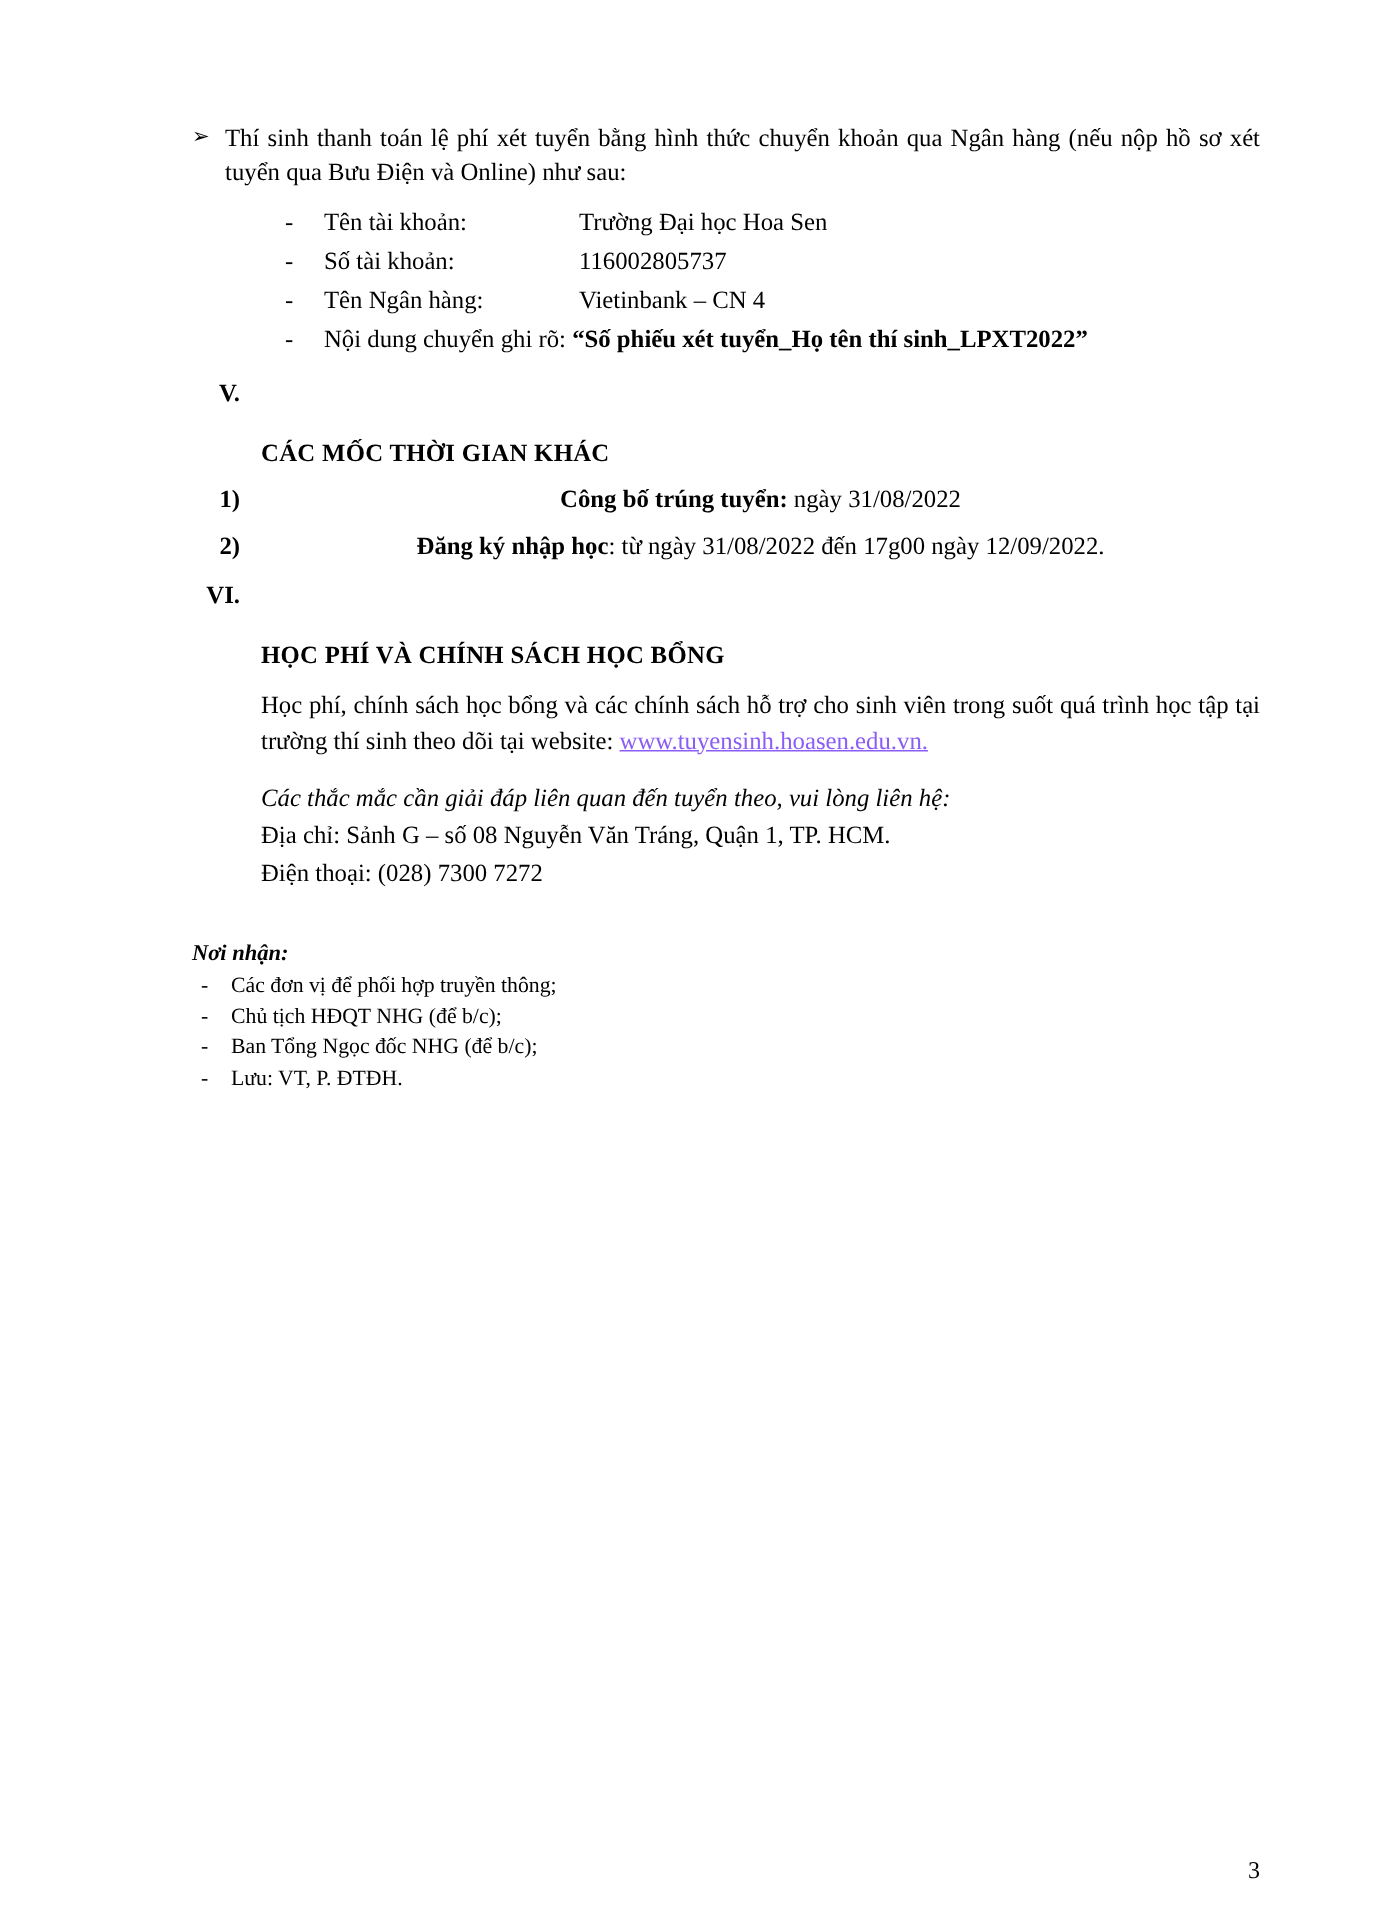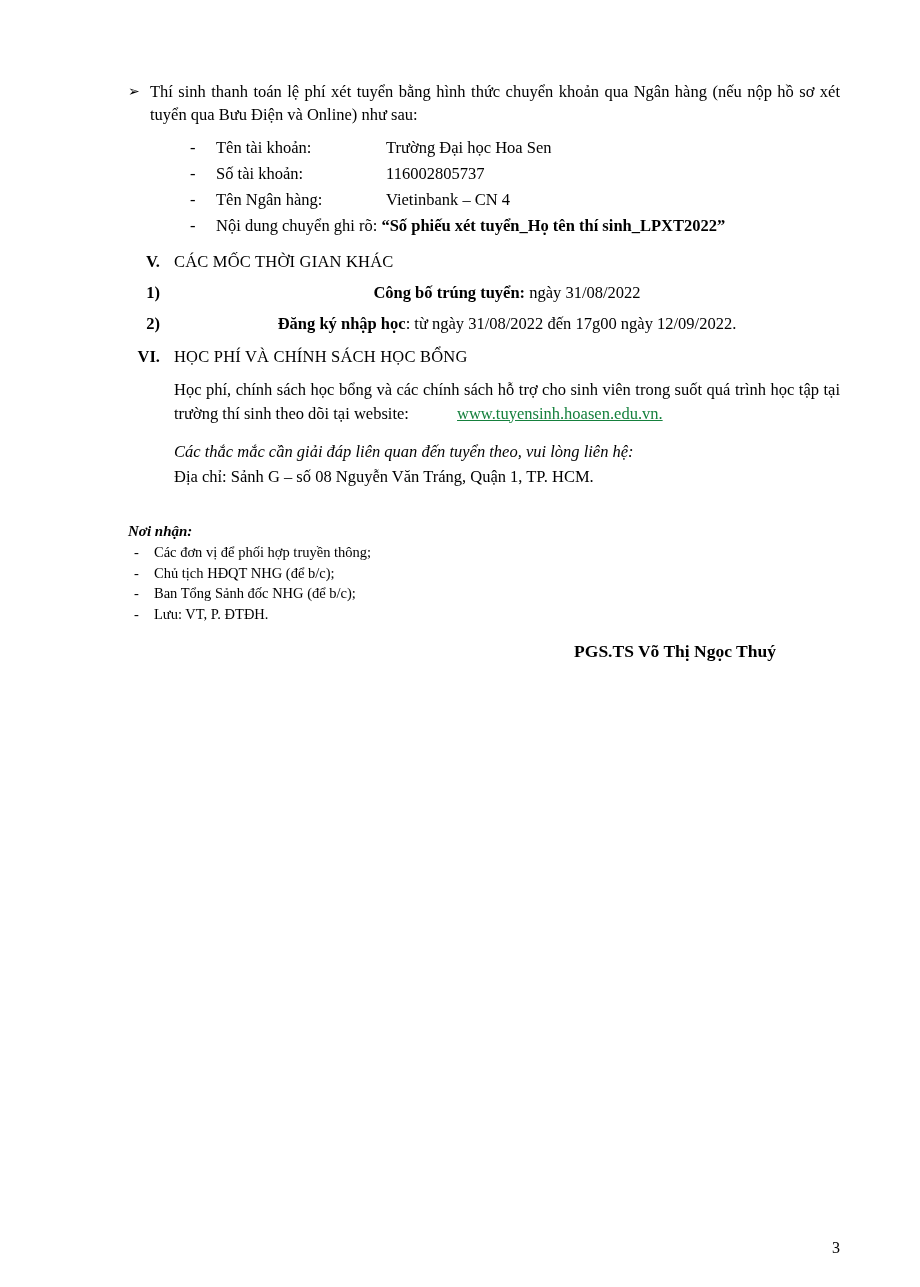--- a/index.html
+++ b/index.html
@@ -84,22 +84,23 @@
   .sec-num {
     flex: 0 0 46px;
     width: 46px;
     text-align: right;
     padding-right: 14px;
     box-sizing: border-box;
     font-weight: bold;
   }
   .sec-title {
     flex: 1 1 auto;
-    font-weight: normal;
+    font-weight: bold;
     letter-spacing: 0.2px;
+    margin-top: 40px;
   }
 
   .item {
     display: flex;
     align-items: flex-start;
     margin-top: 11px;
     font-size: 16.5px;
   }
   .item-num {
     flex: 0 0 46px;
@@ -113,23 +114,22 @@
 
   
   .para {
     margin-left: 46px;
     margin-top: 11px;
     font-size: 16.5px;
     line-height: 1.42;
     text-align: justify;
   }
   .link {
-    color: #15803d;
+    color: #8b5cf6;
     text-decoration: underline;
-    margin-left: 44px;
   }
   .italic { font-style: italic; }
 
   .info-lines {
     margin-left: 46px;
     margin-top: 14px;
     font-size: 16.5px;
     line-height: 1.52;
   }
 
@@ -237,48 +237,48 @@
     <div class="sec">
       <span class="sec-num">VI.</span>
       <span class="sec-title">HỌC PHÍ VÀ CHÍNH SÁCH HỌC BỔNG</span>
     </div>
 
     <div class="para"><span>Học phí, chính sách học bổng và các chính sách hỗ trợ cho sinh viên trong suốt quá trình học tập tại trường thí sinh theo dõi tại website: </span><a class="link" href="#">www.tuyensinh.hoasen.edu.vn.</a></div>
 
     <div class="info-lines">
       <div class="italic">Các thắc mắc cần giải đáp liên quan đến tuyển theo, vui lòng liên hệ:</div>
       <div>Địa chỉ: Sảnh G – số 08 Nguyễn Văn Tráng, Quận 1, TP. HCM.</div>
+      <div>Điện thoại: (028) 7300 7272</div>
     </div>
 
     <div class="sig-wrap">
 
       <div>
         <div class="recipients-title">Nơi nhận:</div>
         <div class="recip-list">
           <div class="recip-item">
             <span class="recip-glyph">-</span>
             <span>Các đơn vị để phối hợp truyền thông;</span>
           </div>
           <div class="recip-item">
             <span class="recip-glyph">-</span>
             <span>Chủ tịch HĐQT NHG (để b/c);</span>
           </div>
           <div class="recip-item">
             <span class="recip-glyph">-</span>
-            <span>Ban Tổng Sảnh đốc NHG (để b/c);</span>
+            <span>Ban Tổng Ngọc đốc NHG (để b/c);</span>
           </div>
           <div class="recip-item">
             <span class="recip-glyph">-</span>
             <span>Lưu: VT, P. ĐTĐH.</span>
           </div>
         </div>
       </div>
 
       <div class="sig-right">
-        <div class="sig-name">PGS.TS Võ Thị Ngọc Thuý</div>
       </div>
 
     </div>
 
   </div>
 
   <div class="page-number">3</div>
 </div>
 
 </body></html>

